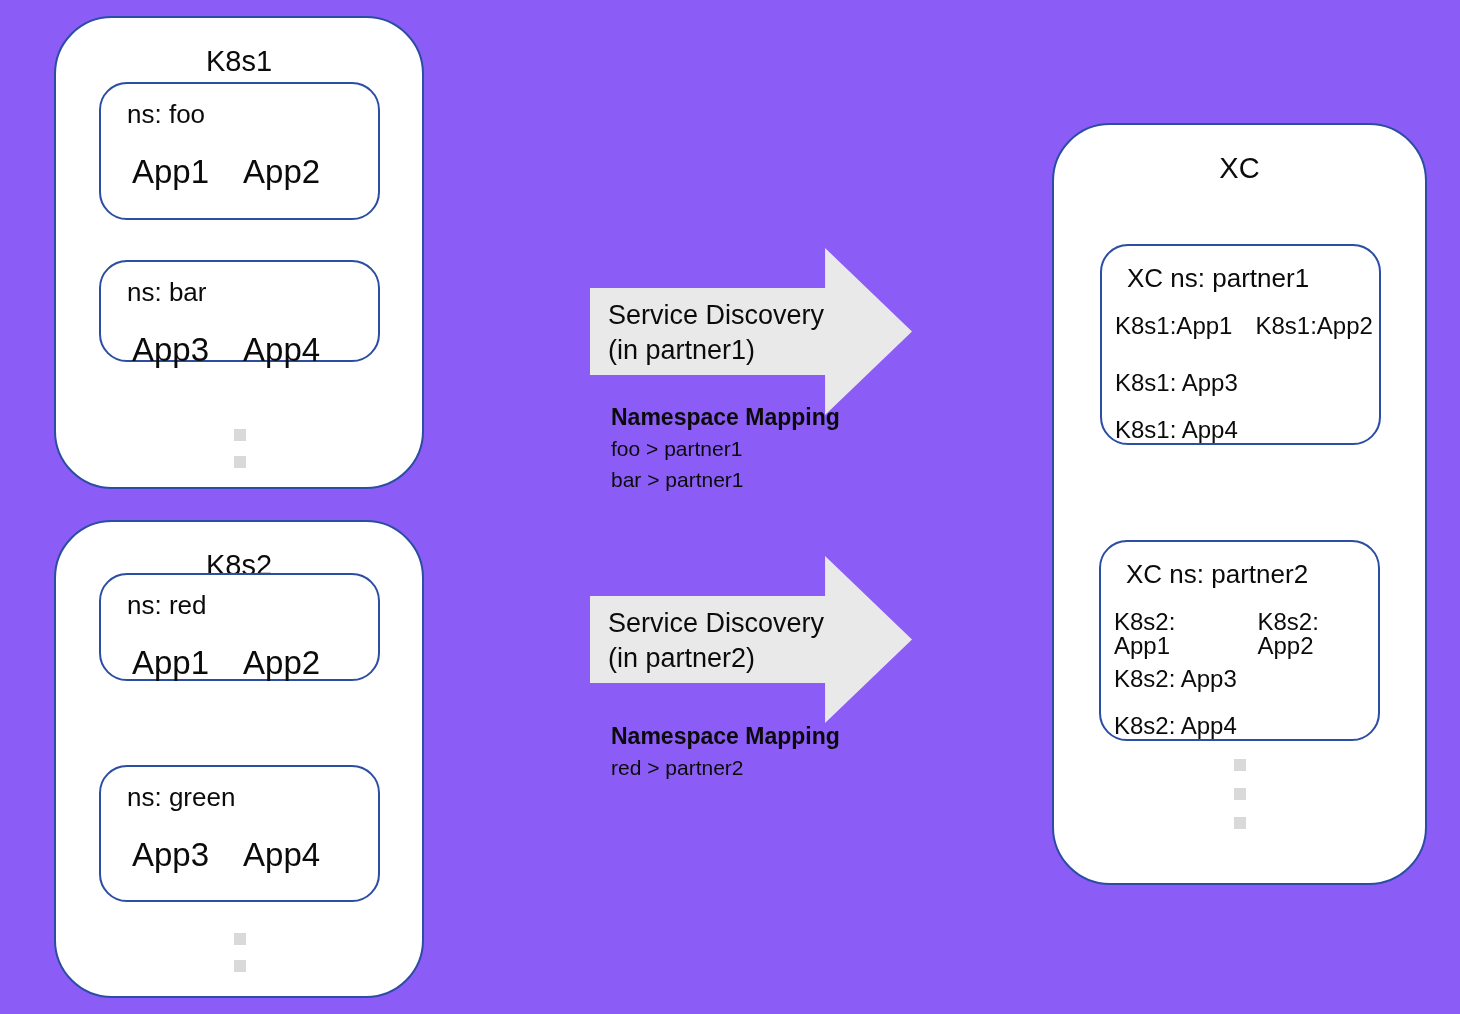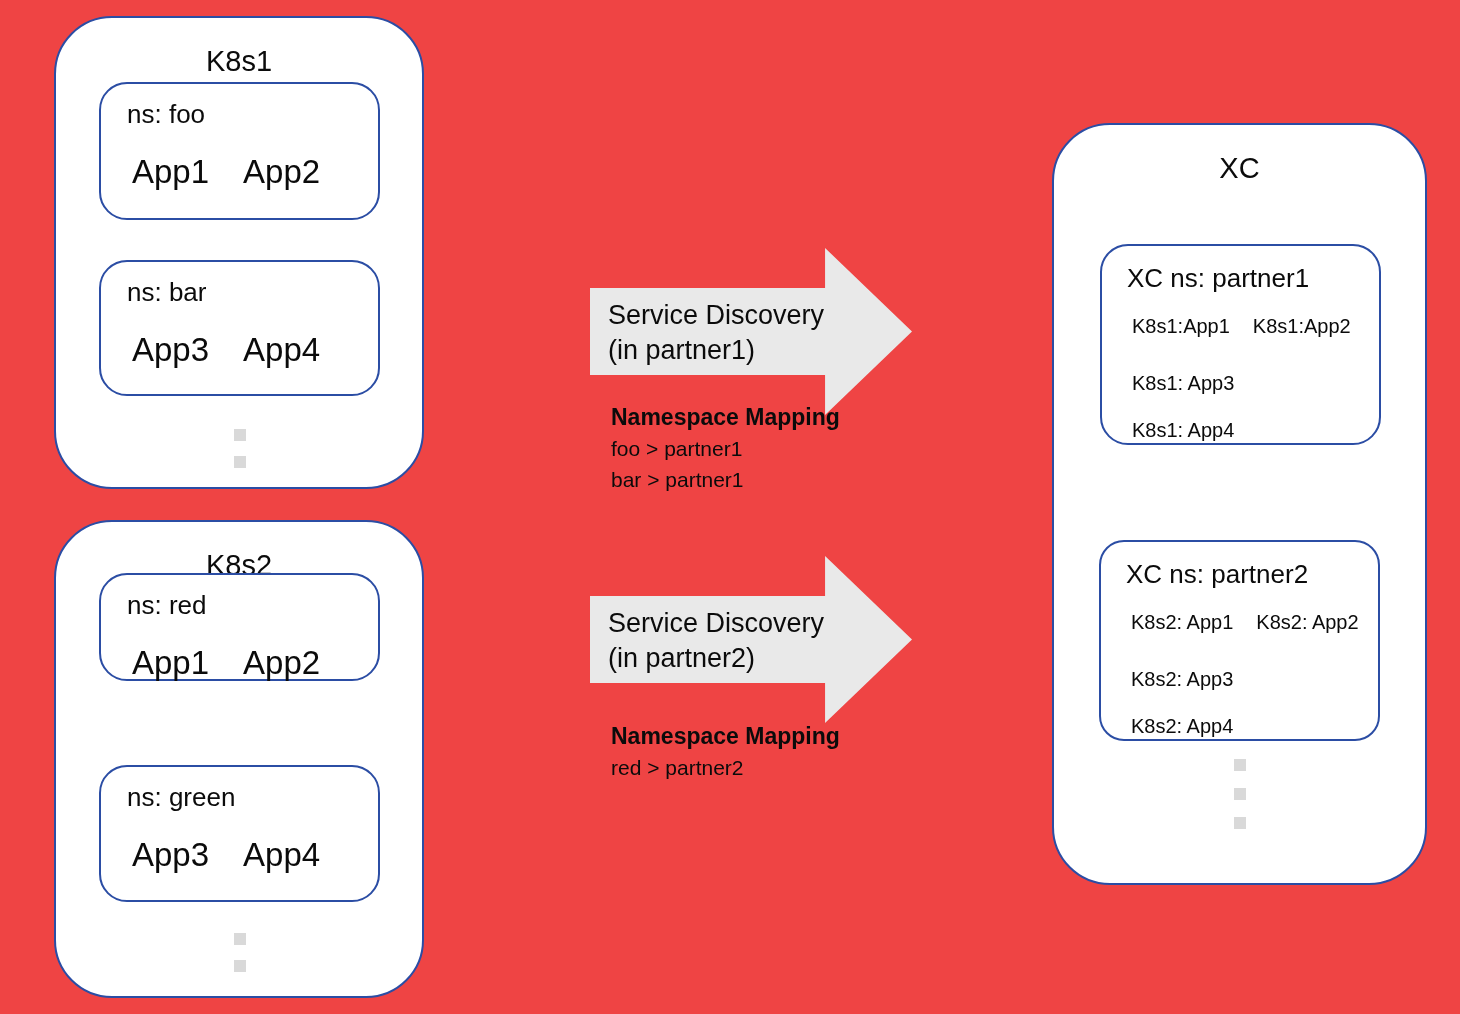--- a/index.html
+++ b/index.html
@@ -7,21 +7,21 @@
     --arrow-gray: #e9e9e9;
     --dot-gray: #d9d9d9;
     --text: #0b0b0b;
   }
   * { box-sizing: border-box; }
   html, body { margin: 0; padding: 0; background: #fff; }
   .canvas {
     position: relative;
     width: 1460px;
     height: 1014px;
-    background: #ef4444;
+    background: #8b5cf6;
     font-family: "Liberation Sans", sans-serif;
     color: var(--text);
     overflow: hidden;
   }
 
   
   .cluster {
     position: absolute;
     background: #fff;
     border: 2.5px solid var(--blue);
@@ -42,21 +42,21 @@
   
   .ns-box {
     position: absolute;
     left: 43px;
     width: 281px;
     background: #fff;
     border: 2px solid var(--blue);
     border-radius: 28px;
   }
   .ns-foo   { top: 64px;  height: 138px; }
-  .ns-bar   { top: 242px; height: 136px; }
+  .ns-bar   { top: 242px; height: 102px; }
   .ns-red   { top: 51px;  height: 108px; }
   .ns-green { top: 243px; height: 137px; }
 
   .ns-label {
     position: absolute;
     left: 26px; top: 15px;
     font-size: 26px;
     line-height: 30px;
   }
   .apps-row {
@@ -71,33 +71,33 @@
   
   .xc-ns-box {
     position: absolute;
     background: #fff;
     border: 2px solid var(--blue);
     border-radius: 28px;
     width: 281px;
     height: 201px;
   }
   .xc-ns-1 { left: 46px; top: 119px; }
-  .xc-ns-2 { left: 45px; top: 415px; border-radius: 25px; }
+  .xc-ns-2 { left: 45px; top: 415px; }
   .xc-ns-title {
     position: absolute;
     left: 25px; top: 17px;
     font-size: 26px;
     line-height: 30px;
   }
   .xc-row {
     position: absolute;
-    left: 30px;
+    left: 13px;
     display: flex;
     gap: 23px;
-    font-size: 20px;
+    font-size: 24px;
     line-height: 24px;
   }
   .xc-row-1 { top: 68px; }
   .xc-row-2 { top: 125px; flex-direction: column; }
 
   
   .dots {
     position: absolute;
     display: flex;
     flex-direction: column;

